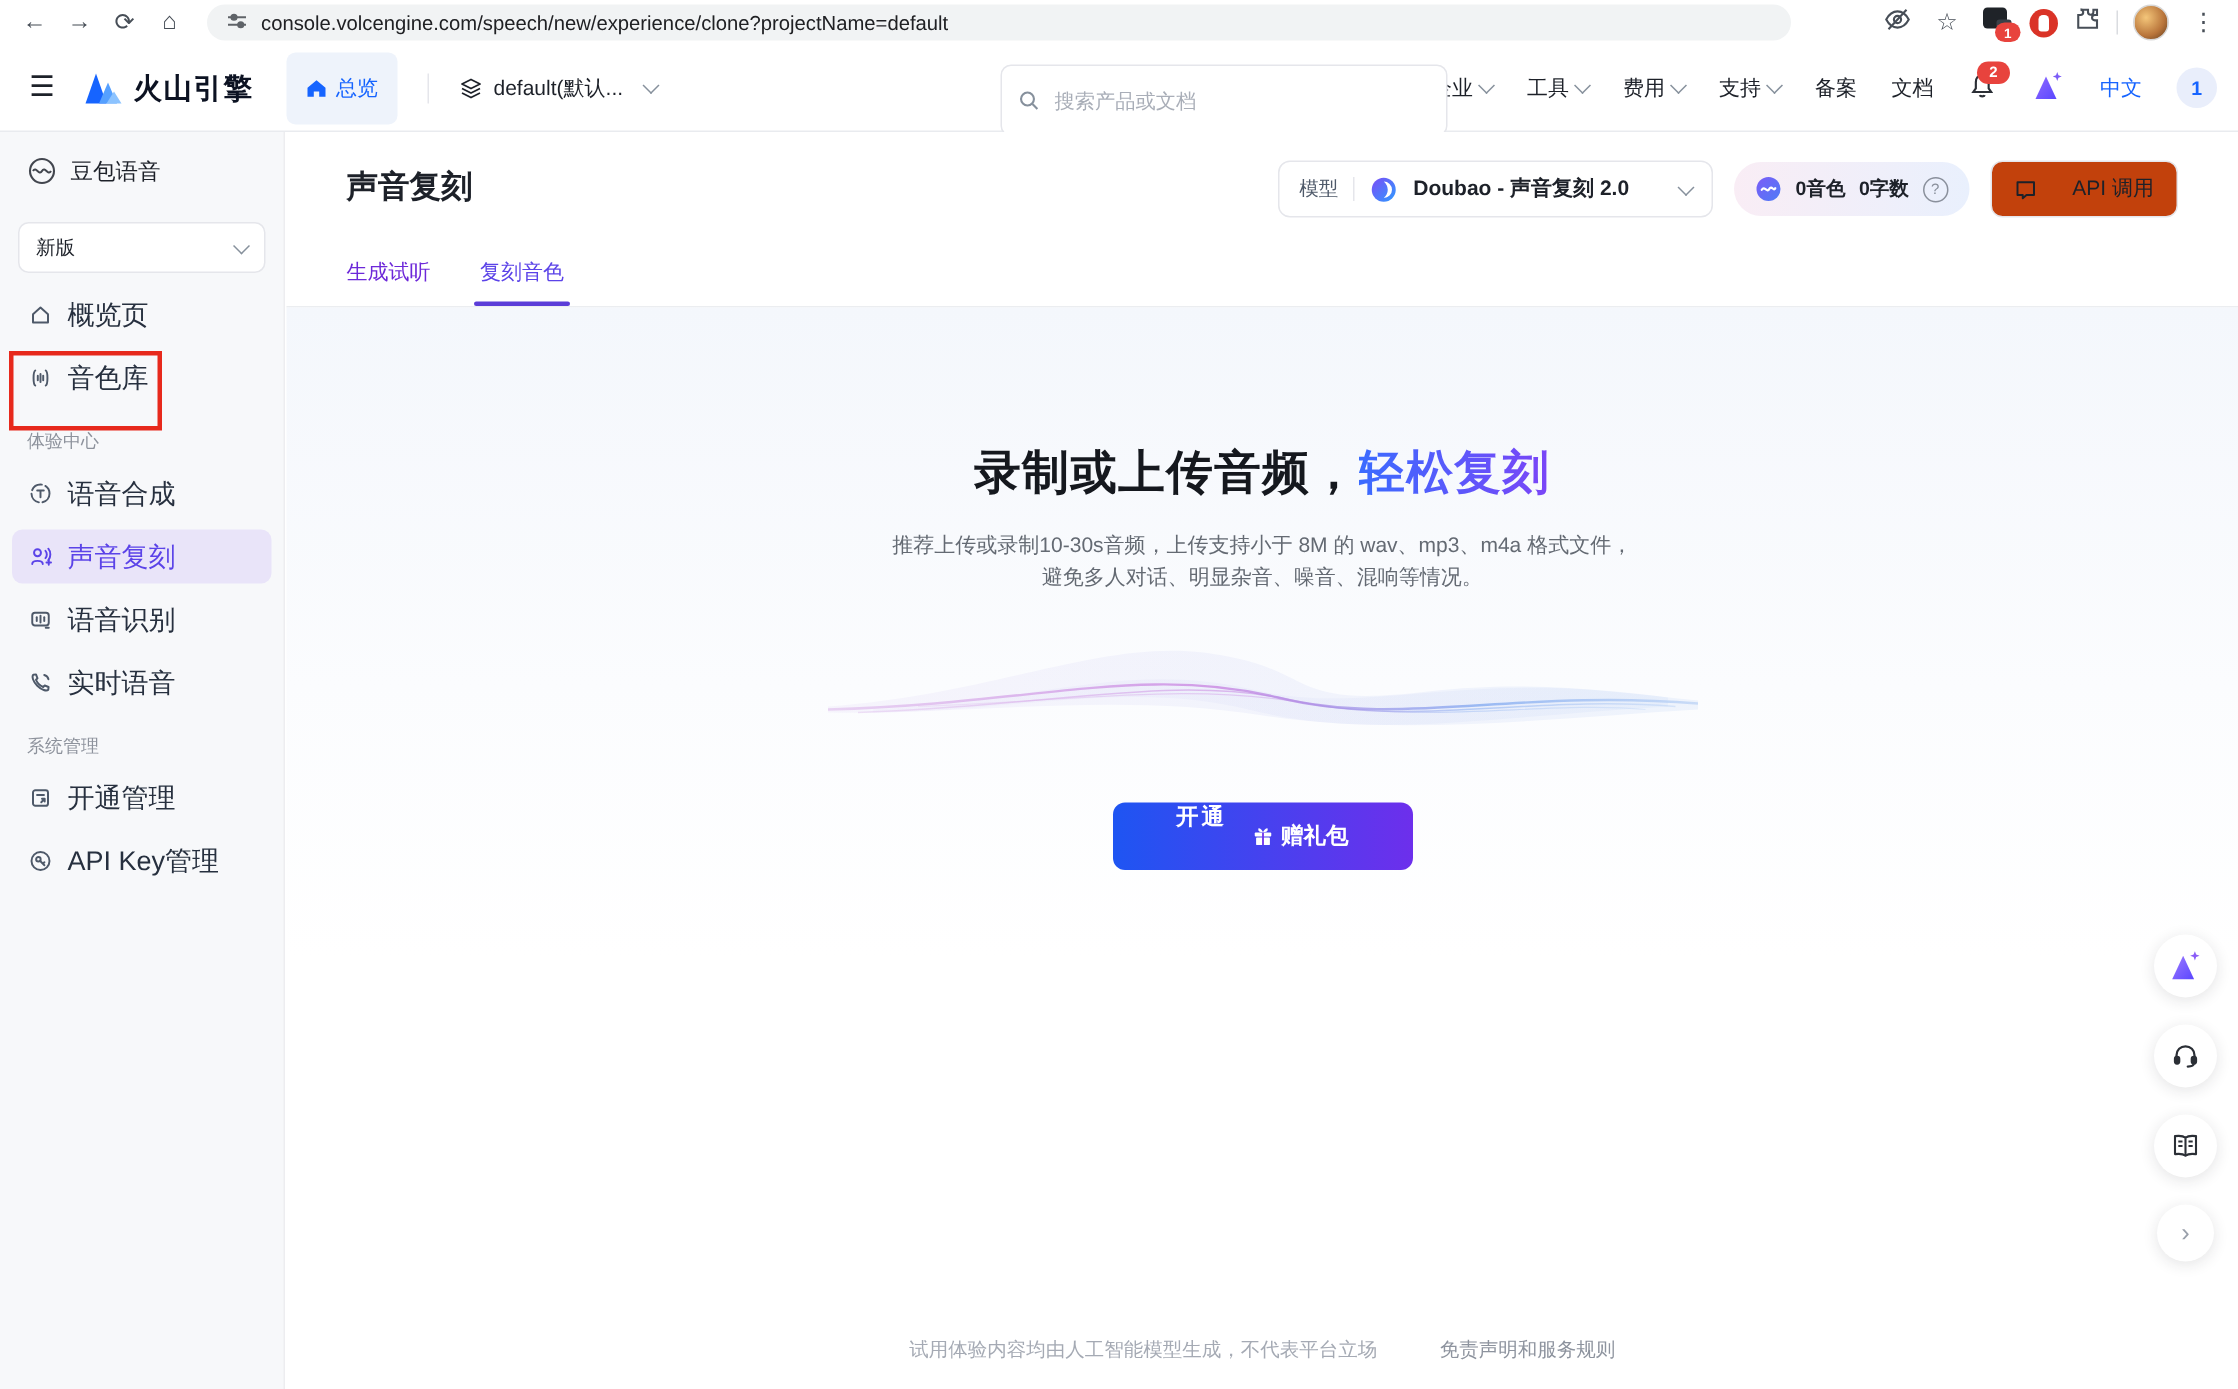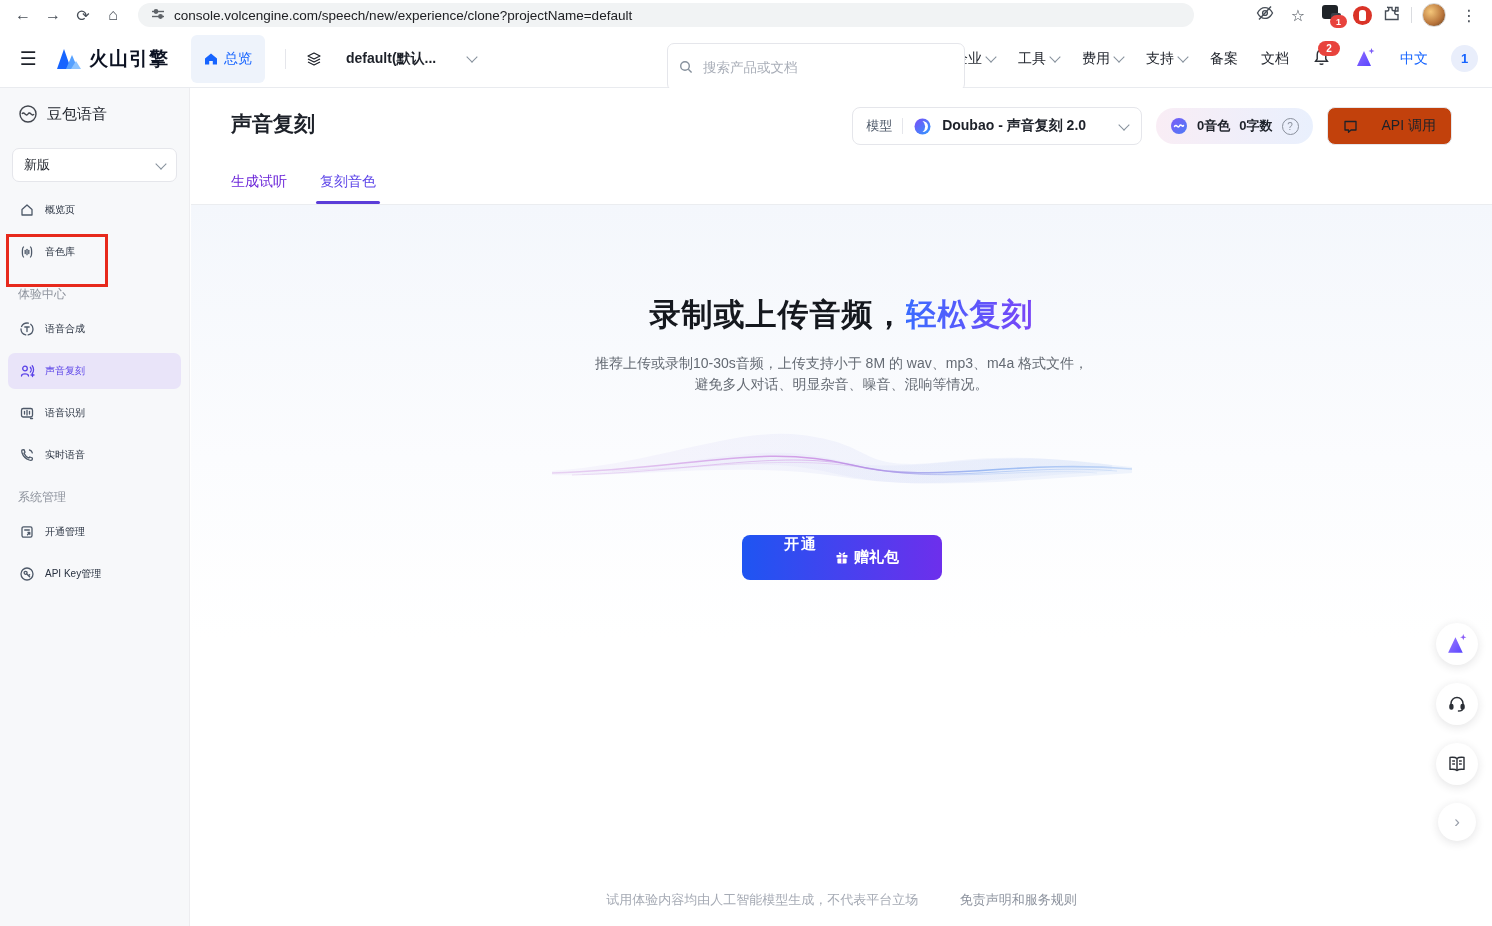--- a/index.html
+++ b/index.html
@@ -28,21 +28,21 @@
     background:radial-gradient(circle at 35% 35%,#f4c67a,#b8743a 60%,#5d3b1e);border:1px solid #d8d8d8;}
   
   .console-nav{position:absolute;top:30px;left:0;right:0;height:57px;background:#fff;
     border-bottom:1px solid #e9ebef;display:flex;align-items:center;padding:0 14px;}
   .hamburger{font-size:19px;color:#1d2129;width:28px;text-align:center;}
   .brand{display:flex;align-items:center;gap:7px;margin-left:14px;}
   .brand-text{font-size:19px;font-weight:bold;color:#0c1222;letter-spacing:1px;}
   .overview-chip{margin-left:22px;background:#eef3fb;border-radius:6px;height:48px;display:flex;align-items:center;
     gap:6px;padding:0 13px;color:#1664ff;font-size:14px;}
   .nav-div{width:1px;height:20px;background:#e5e6eb;margin:0 20px;}
-  .project-sel{display:flex;align-items:center;gap:24px;font-size:14px;color:#1d2129;font-weight:bold;}
+  .project-sel{display:flex;align-items:center;gap:7px;font-size:14px;color:#1d2129;}
   .chev{width:7px;height:7px;border-right:1.4px solid #86909c;border-bottom:1.4px solid #86909c;
     transform:rotate(45deg);margin-top:-3px;flex:0 0 auto;}
   .search-box{position:absolute;left:667px;top:13px;width:298px;height:48px;border:1px solid #e5e6eb;
     border-radius:7px;display:flex;align-items:center;gap:8px;padding:0 11px;background:#fff;box-sizing:border-box;}
   .search-box input{border:none;outline:none;flex:1;font-size:13.5px;color:#1d2129;background:transparent;
     font-family:inherit;}
   .search-box input::placeholder{color:#a9aeb8;}
   .top-menus{margin-left:auto;display:flex;align-items:center;gap:23px;font-size:14px;color:#1d2129;}
   .menu-item{display:flex;align-items:center;gap:5px;}
   .bell-wrap{position:relative;}
@@ -51,21 +51,21 @@
   .lang{color:#1664ff;}
   .avatar-num{width:27px;height:27px;border-radius:50%;background:#e9eefb;color:#1664ff;font-size:13px;font-weight:bold;
     display:flex;align-items:center;justify-content:center;}
   
   .sidebar{position:absolute;top:88px;left:0;bottom:0;width:190px;background:#f7f8fa;border-right:1px solid #ededf0;
     box-sizing:border-box;padding-top:14px;}
   .side-product{display:flex;align-items:center;gap:9px;padding:2px 18px 10px;font-size:15px;font-weight:normal;color:#1d2129;}
   .version-select{margin:14px 12px 10px;height:32px;background:#fff;border:1px solid #e5e6eb;border-radius:7px;
     display:flex;align-items:center;justify-content:space-between;padding:0 11px;font-size:13px;color:#1d2129;}
   .side-item{height:36px;margin:6px 8px;border-radius:7px;display:flex;align-items:center;gap:10px;
-    padding:0 11px;font-size:10px;color:#27303f;}
+    padding:0 11px;font-size:18px;color:#27303f;}
   .side-item svg{flex:0 0 auto;color:#4e5969;}
   .side-item.active{background:#e9e4f9;color:#5b43e8;}
   .side-item.active svg{color:#5b43e8;}
   .side-section{font-size:12px;color:#8d929c;padding:10px 18px 2px;}
   .red-annotation{position:absolute;left:6px;top:146px;width:96px;height:47px;border:3px solid #e7291c;z-index:40;}
   
   .main{position:absolute;top:88px;left:191px;right:0;bottom:0;background:#fff;}
   .main-header{height:116px;position:relative;border-bottom:1px solid #ebedf0;}
   .page-title{position:absolute;left:40px;top:22px;font-size:21px;font-weight:bold;color:#1d2129;}
   .header-right{position:absolute;right:40px;top:19px;display:flex;align-items:center;gap:14px;}

